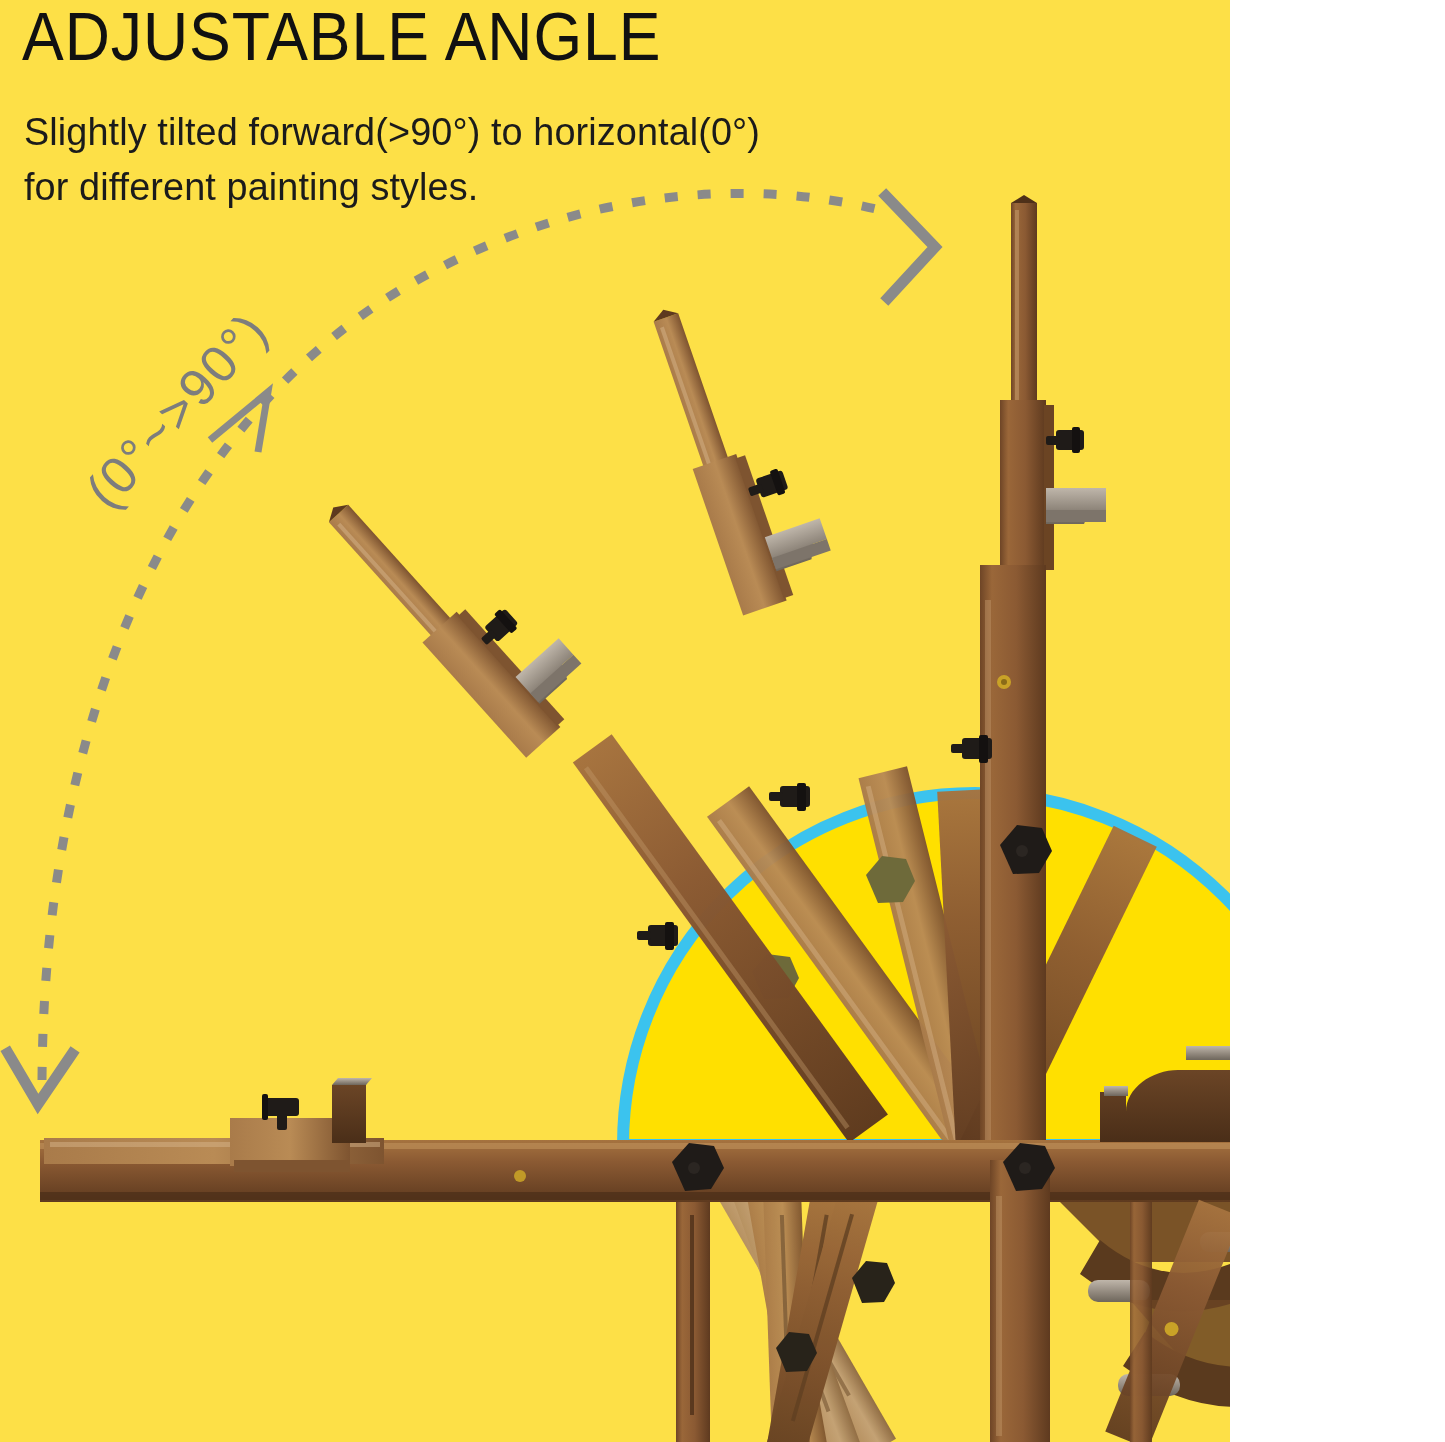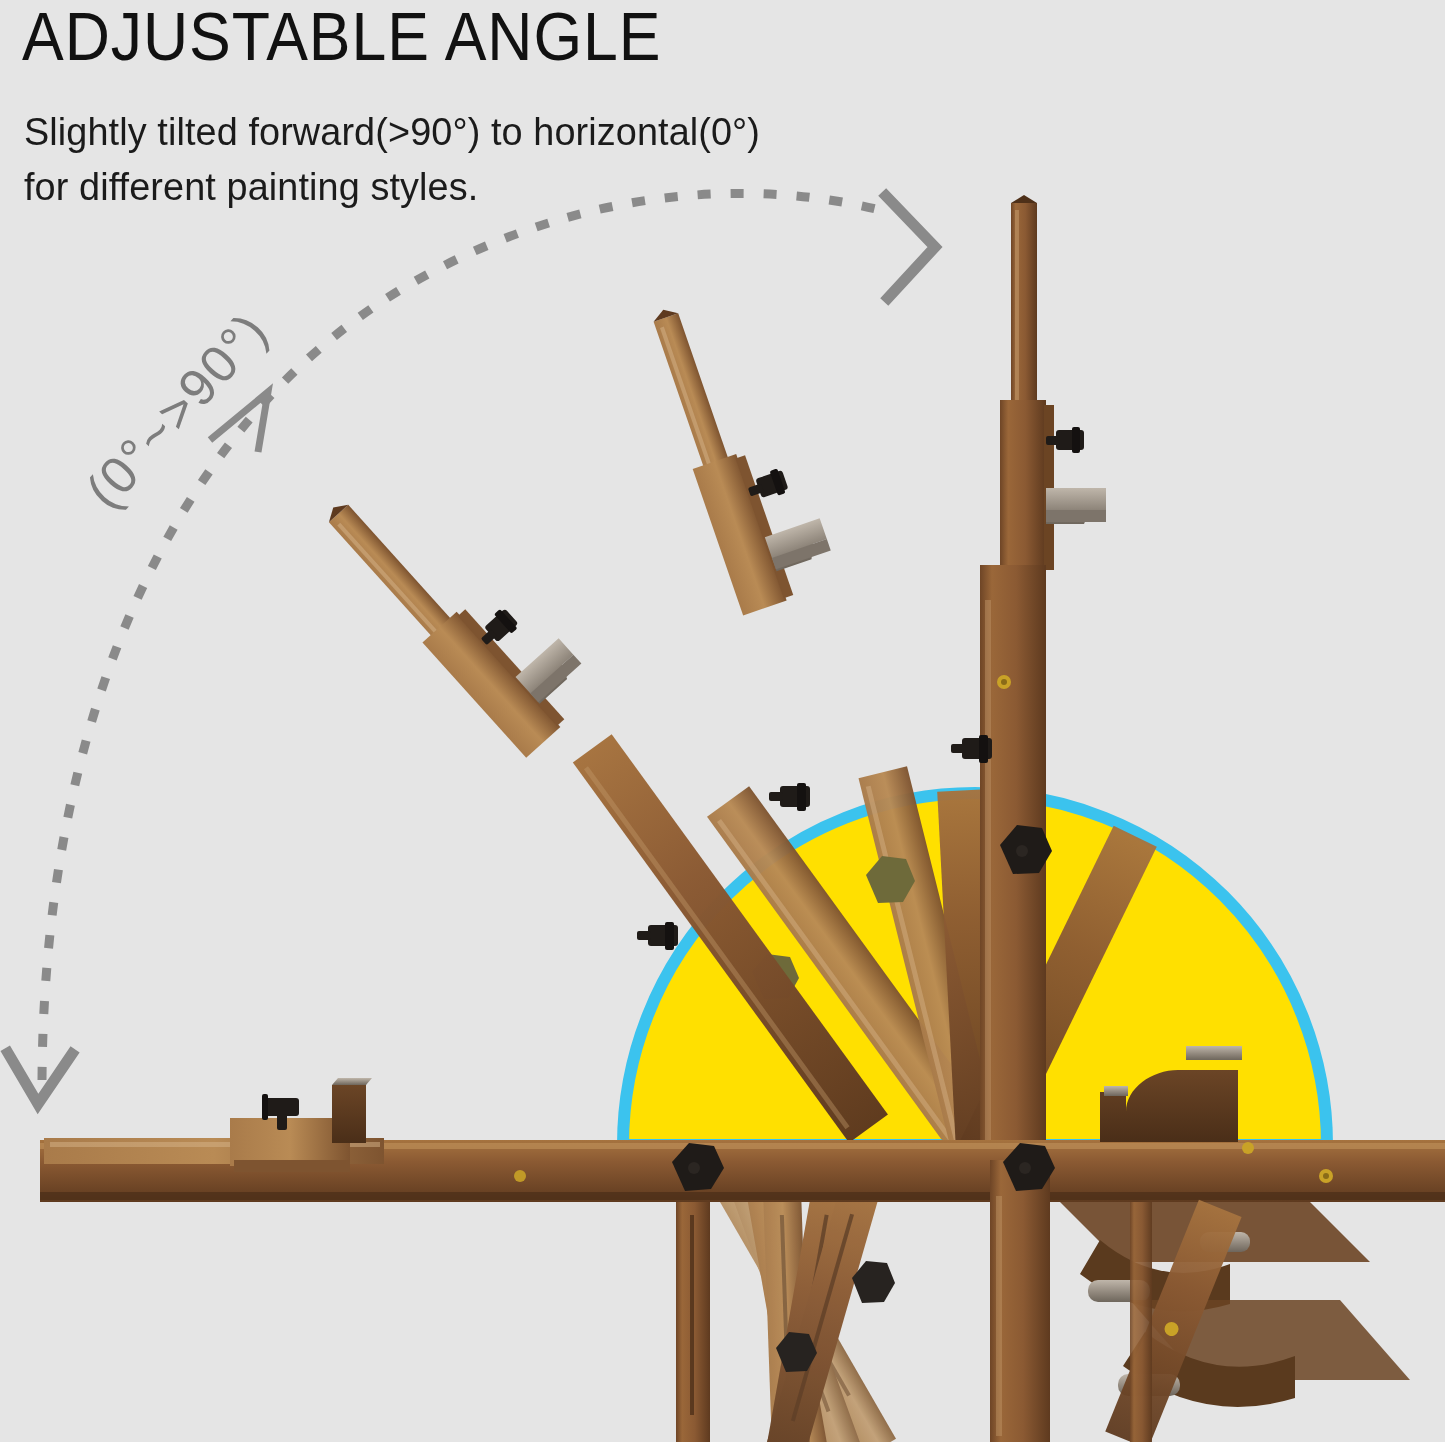--- a/index.html
+++ b/index.html
@@ -1,18 +1,18 @@
 <!DOCTYPE html>
 <html><head>
 <meta charset="utf-8">
 <style>
   html,body{margin:0;padding:0;background:#fff;}
   body{width:1445px;height:1442px;overflow:hidden;
        font-family:"Liberation Sans","DejaVu Sans",sans-serif;}
-  #stage{position:relative;width:1445px;height:1442px;background:#e5e5e5;overflow:hidden;}
+  #stage{position:relative;width:1230px;height:1442px;background:#fde047;overflow:hidden;}
 
   
   #headline{
     position:absolute; left:22px; top:2px;
     font-size:68px; line-height:1.0; letter-spacing:1px;
     font-weight:400; color:#111111; white-space:nowrap;
     font-family:"Liberation Sans","DejaVu Sans",sans-serif;
     transform:scaleX(0.92); transform-origin:left top;
   }
   #subline{

